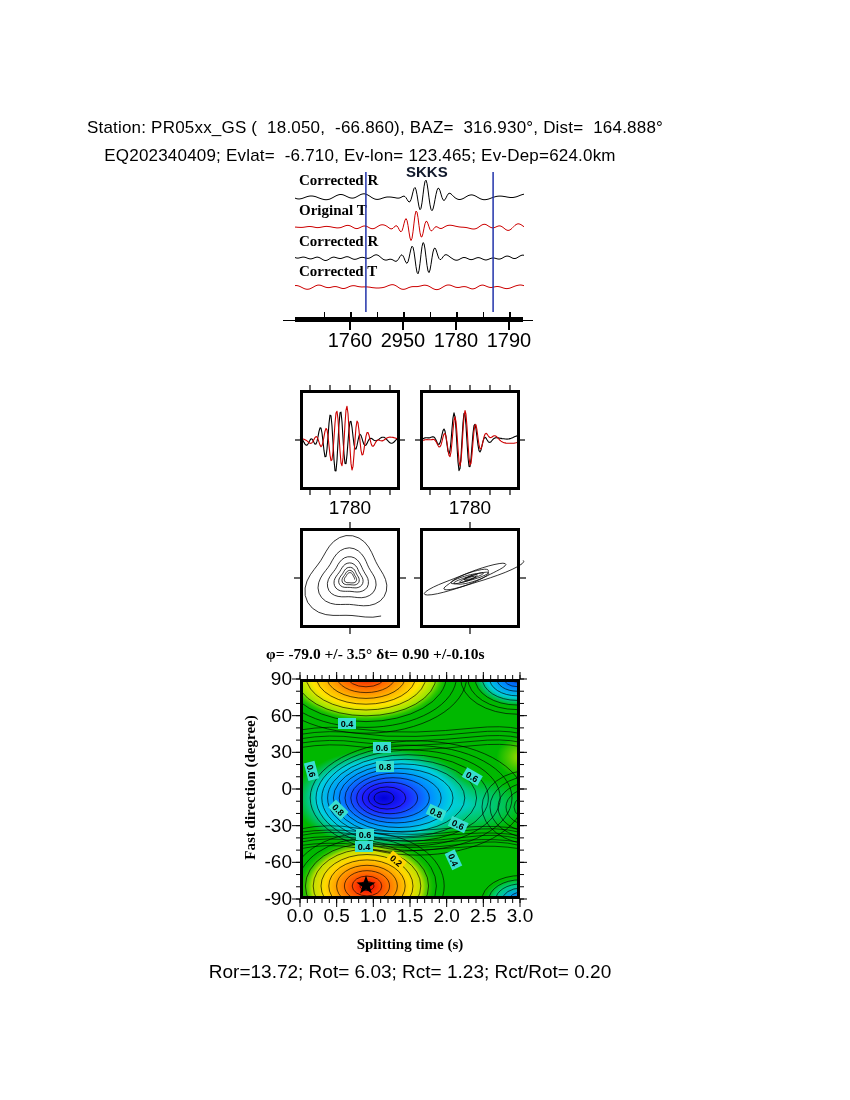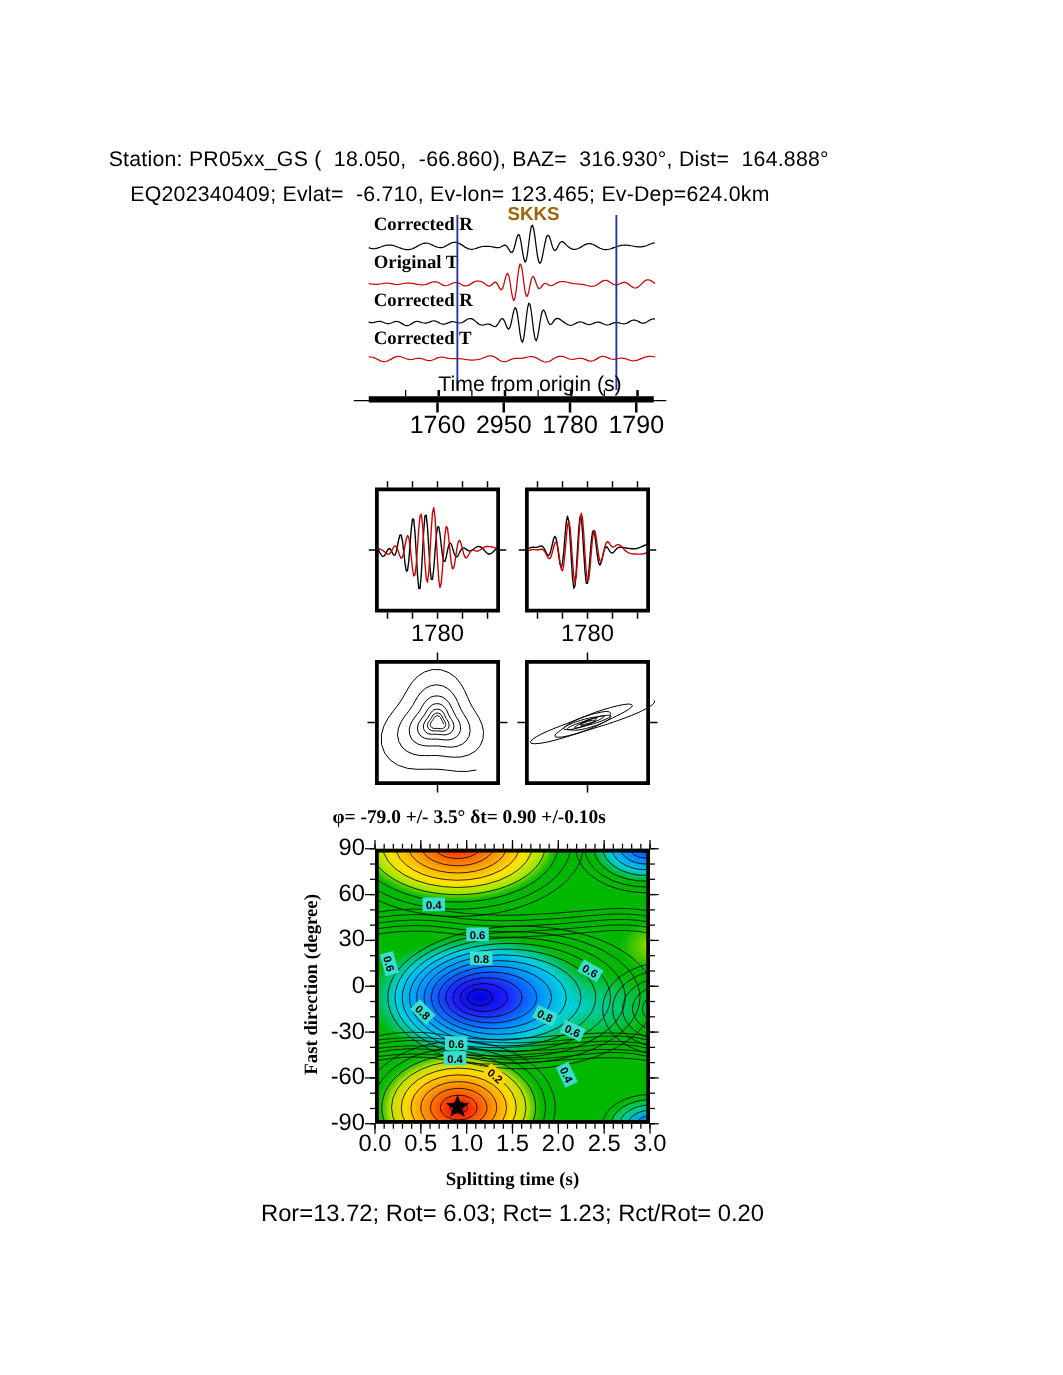--- a/index.html
+++ b/index.html
@@ -30,21 +30,21 @@
 <div class="page">
 
   <div class="abs hdr pre" style="top:118px;left:30px;right:0;">Station: PR05xx_GS (  18.050,  -66.860), BAZ=  316.930°, Dist=  164.888°</div>
   <div class="abs hdr pre" style="top:146px;left:0;right:0;">EQ202340409; Evlat=  -6.710, Ev-lon= 123.465; Ev-Dep=624.0km</div>
 
   <div class="abs tracelabel serifb" style="top:172px;">Corrected R</div>
   <div class="abs tracelabel serifb" style="top:202px;">Original T</div>
   <div class="abs tracelabel serifb" style="top:233px;">Corrected R</div>
   <div class="abs tracelabel serifb" style="top:263px;">Corrected T</div>
 
-  <div class="abs skks" style="color: #a16207;">SKKS</div>
+  <div class="abs skks" style="color: #0f172a;">SKKS</div>
 
   <svg id="traces-svg" style="left:295px;top:165px;" width="230" height="150">
       <polyline points="0,33.1 1,33.5 2,33.8 3,33.9 4,34.0 5,33.9 6,33.7 7,33.5 8,33.1 9,32.8 10,32.4 11,32.0 12,31.7 13,31.4 14,31.2 15,31.0 16,31.0 17,31.0 18,31.1 19,31.3 20,31.5 21,31.8 22,32.2 23,32.6 24,33.0 25,33.3 26,33.7 27,34.0 28,34.3 29,34.5 30,34.7 31,34.7 32,34.7 33,34.5 34,34.3 35,34.0 36,33.5 37,33.0 38,32.5 39,31.9 40,31.4 41,30.8 42,30.4 43,30.0 44,29.7 45,29.5 46,29.5 47,29.6 48,29.8 49,30.2 50,30.6 51,31.1 52,31.6 53,32.0 54,32.5 55,32.8 56,33.0 57,33.1 58,33.1 59,32.9 60,32.6 61,32.1 62,31.6 63,31.0 64,30.5 65,29.9 66,29.4 67,29.1 68,28.9 69,28.8 70,28.9 71,29.2 72,29.6 73,30.1 74,30.7 75,31.3 76,32.0 77,32.7 78,33.2 79,33.7 80,34.1 81,34.3 82,34.4 83,34.4 84,34.2 85,34.0 86,33.7 87,33.3 88,33.0 89,32.7 90,32.4 91,32.2 92,32.0 93,32.0 94,32.0 95,32.0 96,32.1 97,32.2 98,32.4 99,32.5 100,32.7 101,32.9 102,33.1 103,33.1 104,33.1 105,32.8 106,32.4 107,31.8 108,31.3 109,31.1 110,31.6 111,32.7 112,34.3 113,36.0 114,37.0 115,36.7 116,34.6 117,31.0 118,26.8 119,23.5 120,22.5 121,24.7 122,29.7 123,36.1 124,41.8 125,44.7 126,43.3 127,37.8 128,29.8 129,21.8 130,16.4 131,15.2 132,18.4 133,24.9 134,32.8 135,39.8 136,44.4 137,45.7 138,44.0 139,39.9 140,34.6 141,29.4 142,25.3 143,23.2 144,23.5 145,25.7 146,29.1 147,32.5 148,34.8 149,35.5 150,34.7 151,32.9 152,30.8 153,29.1 154,28.3 155,28.3 156,28.9 157,29.8 158,30.9 159,31.9 160,32.7 161,33.4 162,33.9 163,34.3 164,34.5 165,34.5 166,34.3 167,34.0 168,33.6 169,33.1 170,32.5 171,31.8 172,31.3 173,30.7 174,30.3 175,30.1 176,29.9 177,29.9 178,30.1 179,30.4 180,30.8 181,31.3 182,31.9 183,32.5 184,33.0 185,33.6 186,34.0 187,34.3 188,34.6 189,34.7 190,34.7 191,34.6 192,34.4 193,34.2 194,33.9 195,33.5 196,33.1 197,32.8 198,32.4 199,32.1 200,31.8 201,31.5 202,31.3 203,31.2 204,31.1 205,31.1 206,31.1 207,31.2 208,31.3 209,31.5 210,31.6 211,31.8 212,32.0 213,32.2 214,32.3 215,32.5 216,32.5 217,32.5 218,32.5 219,32.3 220,32.1 221,31.9 222,31.6 223,31.2 224,30.8 225,30.4 226,30.0 227,29.7 228,29.4 229,29.2" fill="none" stroke="#000000" stroke-width="1" stroke-linejoin="round"></polyline>
       <polyline points="0,62.1 1,62.1 2,62.2 3,62.3 4,62.3 5,62.4 6,62.4 7,62.4 8,62.3 9,62.2 10,62.0 11,61.9 12,61.7 13,61.6 14,61.5 15,61.5 16,61.6 17,61.7 18,61.9 19,62.1 20,62.3 21,62.5 22,62.6 23,62.6 24,62.5 25,62.4 26,62.2 27,62.0 28,61.8 29,61.6 30,61.5 31,61.4 32,61.4 33,61.5 34,61.6 35,61.7 36,61.9 37,62.1 38,62.3 39,62.5 40,62.6 41,62.8 42,62.9 43,62.9 44,62.8 45,62.7 46,62.5 47,62.1 48,61.7 49,61.3 50,60.9 51,60.6 52,60.4 53,60.4 54,60.5 55,60.8 56,61.2 57,61.8 58,62.3 59,62.9 60,63.3 61,63.5 62,63.6 63,63.4 64,63.0 65,62.6 66,62.1 67,61.6 68,61.2 69,61.0 70,61.0 71,61.2 72,61.5 73,62.0 74,62.6 75,63.1 76,63.5 77,63.7 78,63.7 79,63.5 80,63.1 81,62.5 82,61.9 83,61.3 84,60.7 85,60.2 86,59.9 87,59.8 88,59.8 89,60.0 90,60.3 91,60.8 92,61.4 93,62.1 94,62.9 95,63.5 96,63.9 97,63.8 98,63.2 99,62.2 100,61.3 101,60.7 102,61.0 103,62.3 104,64.3 105,66.1 106,66.8 107,65.8 108,62.8 109,58.7 110,55.1 111,53.6 112,55.4 113,60.4 114,67.1 115,73.0 116,75.5 117,73.4 118,66.8 119,58.1 120,50.2 121,46.1 122,47.1 123,52.6 124,60.5 125,67.7 126,71.8 127,71.8 128,68.3 129,63.2 130,58.7 131,56.3 132,56.5 133,58.8 134,61.8 135,64.5 136,65.8 137,65.7 138,64.7 139,63.3 140,62.2 141,61.7 142,61.8 143,62.4 144,63.0 145,63.4 146,63.5 147,63.3 148,62.8 149,62.2 150,61.6 151,61.1 152,60.7 153,60.4 154,60.3 155,60.2 156,60.3 157,60.4 158,60.6 159,60.8 160,61.1 161,61.3 162,61.5 163,61.7 164,61.9 165,62.0 166,62.1 167,62.2 168,62.2 169,62.3 170,62.4 171,62.5 172,62.7 173,62.9 174,63.2 175,63.4 176,63.7 177,63.9 178,64.0 179,64.0 180,63.9 181,63.6 182,63.2 183,62.6 184,61.9 185,61.2 186,60.5 187,59.9 188,59.5 189,59.3 190,59.3 191,59.6 192,60.1 193,60.8 194,61.4 195,62.0 196,62.5 197,62.8 198,62.9 199,62.7 200,62.4 201,61.9 202,61.5 203,61.1 204,60.9 205,60.9 206,61.2 207,61.7 208,62.4 209,63.2 210,64.0 211,64.7 212,65.2 213,65.4 214,65.3 215,64.9 216,64.2 217,63.3 218,62.3 219,61.3 220,60.3 221,59.6 222,59.1 223,58.8 224,58.9 225,59.2 226,59.7 227,60.3 228,61.1 229,61.7" fill="none" stroke="#cc0000" stroke-width="1" stroke-linejoin="round"></polyline>
       <polyline points="0,92.5 1,92.9 2,93.1 3,93.1 4,93.0 5,92.7 6,92.5 7,92.2 8,92.1 9,92.1 10,92.3 11,92.6 12,93.0 13,93.4 14,93.7 15,93.9 16,93.9 17,93.7 18,93.4 19,93.0 20,92.6 21,92.3 22,92.1 23,92.2 24,92.5 25,92.9 26,93.5 27,94.1 28,94.7 29,95.2 30,95.5 31,95.5 32,95.2 33,94.8 34,94.2 35,93.5 36,92.9 37,92.5 38,92.2 39,92.1 40,92.3 41,92.6 42,92.9 43,93.2 44,93.4 45,93.5 46,93.5 47,93.2 48,92.9 49,92.5 50,92.1 51,91.8 52,91.7 53,91.8 54,92.1 55,92.6 56,93.1 57,93.6 58,94.0 59,94.3 60,94.3 61,94.2 62,93.9 63,93.5 64,93.1 65,92.7 66,92.5 67,92.3 68,92.4 69,92.6 70,92.9 71,93.1 72,93.3 73,93.4 74,93.2 75,92.8 76,92.3 77,91.7 78,91.0 79,90.4 80,90.0 81,89.8 82,89.9 83,90.3 84,90.9 85,91.7 86,92.6 87,93.4 88,94.2 89,94.7 90,95.0 91,95.1 92,95.0 93,94.7 94,94.4 95,94.2 96,94.3 97,94.5 98,95.0 99,95.6 100,96.2 101,96.3 102,95.9 103,94.8 104,93.2 105,91.5 106,90.2 107,89.8 108,90.8 109,92.8 110,95.5 111,97.6 112,98.3 113,96.8 114,93.1 115,88.2 116,83.7 117,81.2 118,82.2 119,86.8 120,94.0 121,101.7 122,107.3 123,108.8 124,105.6 125,98.3 126,89.4 127,81.6 128,77.6 129,78.5 130,84.0 131,92.2 132,100.3 133,106.0 134,107.6 135,105.0 136,99.4 137,92.8 138,87.0 139,83.6 140,83.0 141,84.8 142,87.9 143,91.1 144,93.5 145,94.6 146,94.4 147,93.3 148,91.9 149,90.6 150,89.9 151,89.7 152,89.9 153,90.5 154,91.2 155,92.0 156,92.7 157,93.4 158,94.0 159,94.6 160,95.0 161,95.2 162,95.2 163,95.0 164,94.6 165,94.0 166,93.5 167,93.0 168,92.6 169,92.5 170,92.6 171,92.8 172,93.3 173,93.7 174,94.2 175,94.5 176,94.6 177,94.6 178,94.3 179,94.0 180,93.5 181,93.1 182,92.8 183,92.6 184,92.7 185,92.9 186,93.3 187,93.8 188,94.2 189,94.6 190,94.9 191,95.0 192,94.8 193,94.5 194,94.1 195,93.7 196,93.3 197,93.1 198,93.0 199,93.0 200,93.2 201,93.5 202,93.8 203,94.0 204,94.1 205,94.0 206,93.7 207,93.3 208,92.7 209,92.1 210,91.6 211,91.2 212,91.1 213,91.1 214,91.4 215,91.8 216,92.3 217,92.9 218,93.3 219,93.5 220,93.5 221,93.3 222,92.8 223,92.2 224,91.6 225,91.0 226,90.5 227,90.2 228,90.1 229,90.3" fill="none" stroke="#000000" stroke-width="1" stroke-linejoin="round"></polyline>
       <polyline points="0,120.6 1,120.5 2,120.6 3,120.8 4,121.1 5,121.5 6,122.0 7,122.5 8,123.0 9,123.5 10,123.9 11,124.1 12,124.3 13,124.2 14,124.1 15,123.8 16,123.3 17,122.8 18,122.3 19,121.7 20,121.1 21,120.7 22,120.3 23,120.1 24,120.1 25,120.2 26,120.4 27,120.8 28,121.2 29,121.6 30,122.0 31,122.3 32,122.5 33,122.6 34,122.6 35,122.5 36,122.3 37,122.0 38,121.8 39,121.6 40,121.6 41,121.6 42,121.8 43,122.1 44,122.4 45,122.8 46,123.1 47,123.4 48,123.5 49,123.5 50,123.3 51,123.0 52,122.6 53,122.2 54,121.7 55,121.3 56,121.0 57,120.8 58,120.7 59,120.7 60,120.8 61,121.0 62,121.3 63,121.5 64,121.7 65,121.8 66,121.9 67,122.0 68,121.9 69,121.9 70,121.9 71,121.9 72,121.9 73,122.0 74,122.1 75,122.2 76,122.4 77,122.6 78,122.7 79,122.8 80,122.9 81,123.0 82,123.0 83,123.0 84,123.0 85,122.9 86,122.8 87,122.7 88,122.5 89,122.3 90,122.0 91,121.6 92,121.2 93,120.8 94,120.4 95,120.1 96,119.8 97,119.7 98,119.7 99,119.9 100,120.3 101,120.8 102,121.4 103,122.1 104,122.8 105,123.4 106,123.9 107,124.2 108,124.3 109,124.3 110,124.1 111,123.8 112,123.4 113,122.9 114,122.5 115,122.2 116,121.9 117,121.7 118,121.6 119,121.6 120,121.6 121,121.6 122,121.6 123,121.5 124,121.3 125,121.1 126,120.9 127,120.6 128,120.4 129,120.2 130,120.2 131,120.3 132,120.5 133,120.8 134,121.3 135,121.8 136,122.4 137,123.0 138,123.6 139,124.0 140,124.4 141,124.6 142,124.6 143,124.5 144,124.2 145,123.8 146,123.2 147,122.6 148,122.0 149,121.4 150,120.9 151,120.4 152,120.1 153,120.0 154,120.0 155,120.1 156,120.4 157,120.8 158,121.2 159,121.6 160,122.0 161,122.3 162,122.4 163,122.5 164,122.4 165,122.3 166,122.0 167,121.8 168,121.7 169,121.6 170,121.7 171,121.8 172,122.1 173,122.5 174,122.9 175,123.3 176,123.7 177,123.9 178,123.9 179,123.7 180,123.4 181,122.9 182,122.3 183,121.7 184,121.1 185,120.6 186,120.3 187,120.1 188,120.1 189,120.3 190,120.7 191,121.1 192,121.5 193,121.9 194,122.2 195,122.4 196,122.5 197,122.4 198,122.2 199,122.0 200,121.8 201,121.6 202,121.5 203,121.5 204,121.7 205,121.9 206,122.2 207,122.5 208,122.9 209,123.2 210,123.4 211,123.6 212,123.6 213,123.5 214,123.3 215,123.1 216,122.7 217,122.3 218,121.9 219,121.5 220,121.1 221,120.8 222,120.5 223,120.3 224,120.1 225,120.0 226,120.0 227,120.2 228,120.4 229,120.7" fill="none" stroke="#cc0000" stroke-width="1" stroke-linejoin="round"></polyline>
       <line x1="70.9" y1="7" x2="70.9" y2="147" stroke="#2233aa" stroke-width="1.5"></line>
       <line x1="198.1" y1="7" x2="198.1" y2="147" stroke="#2233aa" stroke-width="1.5"></line>
     </svg>
 
@@ -57,21 +57,20 @@
       <div class="tickdiv" style="left: 508px; top: 322px; width: 2px; height: 8px;"></div>
       <div class="tickdiv" style="left: 323.5px; top: 312px; width: 1.5px; height: 5px;"></div>
       <div class="tickdiv" style="left: 350px; top: 312px; width: 1.5px; height: 5px;"></div>
       <div class="tickdiv" style="left: 376.5px; top: 312px; width: 1.5px; height: 5px;"></div>
       <div class="tickdiv" style="left: 403px; top: 312px; width: 1.5px; height: 5px;"></div>
       <div class="tickdiv" style="left: 429.5px; top: 312px; width: 1.5px; height: 5px;"></div>
       <div class="tickdiv" style="left: 456px; top: 312px; width: 1.5px; height: 5px;"></div>
       <div class="tickdiv" style="left: 482.5px; top: 312px; width: 1.5px; height: 5px;"></div>
       <div class="tickdiv" style="left: 509px; top: 312px; width: 1.5px; height: 5px;"></div>
     </div>
-  <div class="abs axtitle">Time from origin (s)</div>
   <div class="abs" id="time-ticklabels">
       <div class="tl" style="left: 320px; top: 329px;">1760</div>
       <div class="tl" style="left: 373px; top: 329px;">2950</div>
       <div class="tl" style="left: 426px; top: 329px;">1780</div>
       <div class="tl" style="left: 479px; top: 329px;">1790</div>
     </div>
 
   <svg id="cmp0" style="left:300px;top:390px;" width="100" height="100">
       <polyline points="0,46.6 1,47.2 2,48.6 3,50.4 4,52.4 5,54.1 6,55.1 7,55.1 8,54.0 9,52.1 10,50.2 11,48.9 12,49.0 13,50.4 14,52.5 15,54.1 16,54.0 17,51.4 18,46.7 19,41.4 20,37.9 21,38.1 22,43.0 23,51.5 24,60.7 25,66.8 26,66.5 27,59.1 28,46.5 29,33.4 30,25.1 31,25.7 32,36.0 33,52.8 34,69.9 35,80.7 36,80.9 37,70.0 38,52.1 39,34.1 40,22.7 41,22.1 42,32.0 43,48.1 44,63.9 45,73.5 46,73.6 47,65.0 48,51.7 49,39.1 50,31.7 51,31.4 52,37.3 53,46.3 54,54.5 55,59.0 56,59.0 57,55.4 58,50.3 59,46.1 60,44.3 61,45.3 62,48.3 63,51.8 64,54.5 65,55.6 66,55.1 67,53.4 68,51.3 69,49.5 70,48.5 71,48.3 72,48.7 73,49.5 74,50.2 75,50.6 76,50.7 77,50.4 78,49.9 79,49.2 80,48.4 81,47.8 82,47.3 83,47.2 84,47.3 85,47.9 86,48.7 87,49.8 88,50.9 89,52.0 90,52.8 91,53.2 92,53.2 93,52.7 94,52.0 95,51.0 96,49.9 97,49.0 98,48.4 99,48.2" fill="none" stroke="#000000" stroke-width="1.1" stroke-linejoin="round"></polyline>
       <polyline points="0,48.1 1,48.4 2,48.7 3,49.0 4,49.3 5,49.7 6,50.2 7,50.9 8,51.8 9,52.7 10,53.3 11,53.4 12,52.8 13,51.3 14,49.4 15,47.6 16,46.6 17,47.1 18,49.1 19,52.1 20,55.1 21,56.7 22,55.7 23,52.0 24,46.6 25,41.2 26,38.4 27,39.9 28,46.1 29,55.6 30,65.0 31,70.7 32,69.8 33,61.5 34,47.8 35,33.3 36,23.1 37,21.3 38,29.2 39,44.1 40,60.8 41,73.0 42,75.8 43,67.9 44,52.0 45,33.8 46,20.1 47,16.2 48,23.5 49,39.4 50,58.2 51,73.4 52,80.0 53,76.4 54,64.8 55,49.9 56,37.3 57,31.1 58,32.7 59,40.6 60,51.1 61,60.3 62,65.0 63,64.3 64,59.3 65,52.3 66,46.1 67,42.6 68,42.5 69,45.2 70,49.3 71,53.2 72,55.7 73,56.4 74,55.4 75,53.6 76,51.8 77,50.5 78,50.0 79,50.0 80,50.5 81,50.8 82,50.9 83,50.6 84,50.0 85,49.3 86,48.5 87,47.9 88,47.5 89,47.2 90,47.1 91,47.2 92,47.3 93,47.4 94,47.7 95,47.9 96,48.3 97,48.8 98,49.3 99,49.8" fill="none" stroke="#cc0000" stroke-width="1.1" stroke-linejoin="round"></polyline>

